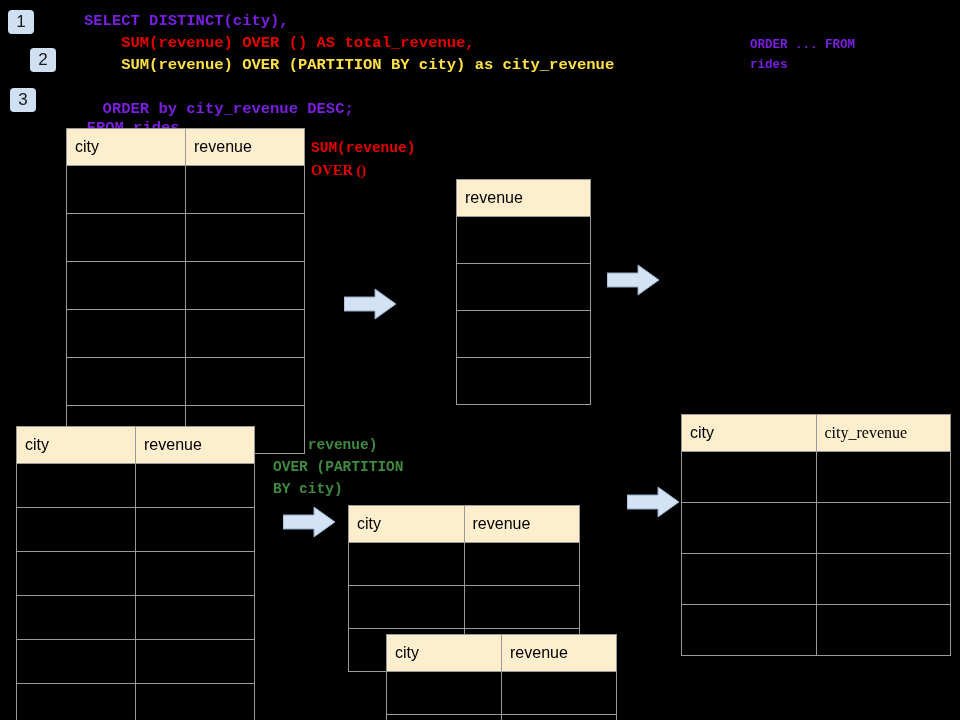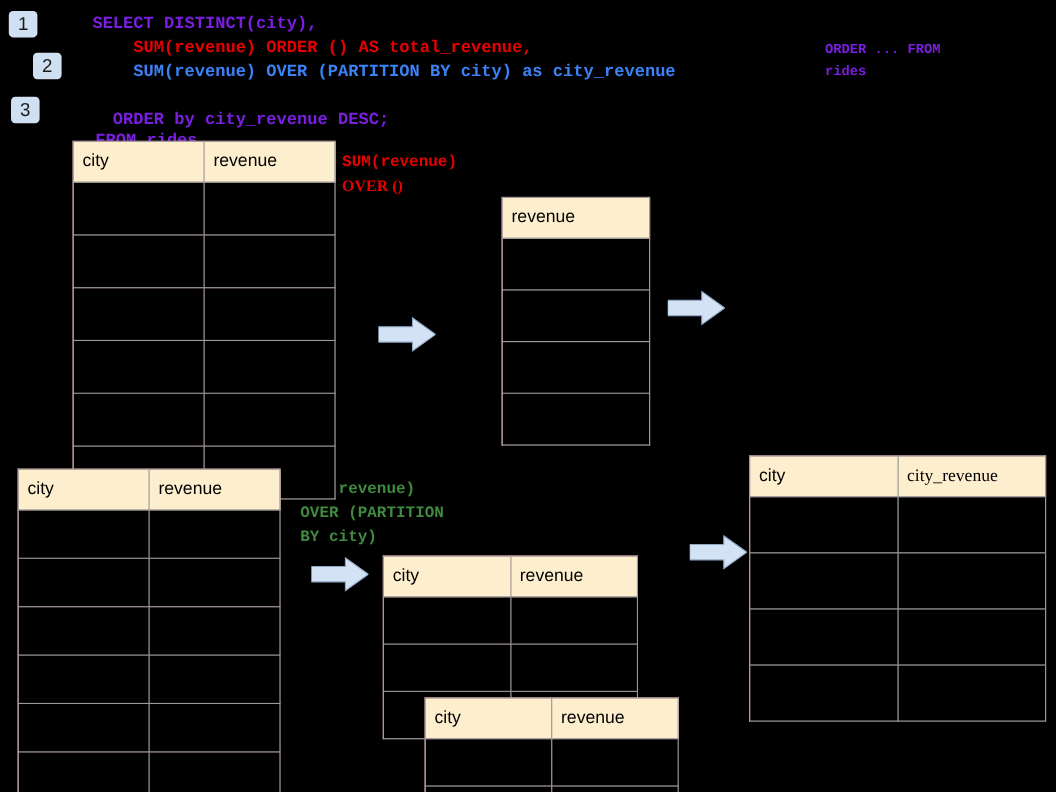--- a/index.html
+++ b/index.html
@@ -37,21 +37,21 @@
     position: absolute;
     font-family: "Liberation Mono", monospace;
     font-size: 15.5px;
     line-height: 22px;
     white-space: pre;
     font-weight: bold;
     letter-spacing: 0px;
   }
   .c-purple { color: #7a1fe0; }
   .c-red    { color: #e80000; }
-  .c-green  { color: #3b82f6; }
+  .c-green  { color: #fde047; }
 
   .side-note {
     position: absolute;
     font-family: "Liberation Mono", monospace;
     font-size: 12.5px;
     line-height: 19px;
     font-weight: bold;
     white-space: pre;
     color: #7a1fe0;
   }
@@ -66,21 +66,21 @@
     white-space: pre;
   }
   .annot.red   { color: #e80000; }
   .annot.green { color: #3f8a3f; }
 
   
   .tbl {
     position: absolute;
     border-collapse: collapse;
     table-layout: fixed;
-    background: #fca5a5;
+    background: #4d7c0f;
   }
   .tbl td {
     border: 1px solid #9a9a9a;
     background: #000000;
     padding: 0;
     height: 38px;
   }
   .tbl th {
     border: 1px solid #9a9a9a;
     background: #fdeecd;
@@ -103,21 +103,21 @@
 </head>
 <body>
 
 <div id="canvas">
 
   <div class="badge" style="left:8px;  top:10px;">1</div>
   <div class="badge" style="left:30px; top:48px;">2</div>
   <div class="badge" style="left:10px; top:88px;">3</div>
 
   <div class="code c-purple" style="left:84px; top:10px;">SELECT DISTINCT(city),</div>
-  <div class="code c-red" style="left:84px; top:32px;">    SUM(revenue) ORDER () AS total_revenue,</div>
+  <div class="code c-red" style="left:84px; top:32px;">    SUM(revenue) OVER () AS total_revenue,</div>
   <div class="code c-green" style="left:84px; top:54px;">    SUM(revenue) OVER (PARTITION BY city) as city_revenue</div>
   <div class="code c-purple" style="left:68px; top:76px;margin-top:41px;">  FROM rides</div>
   <div class="code c-purple" style="left:84px; top:98px;">  ORDER by city_revenue DESC;</div>
 
   <div class="side-note" style="left:750px; top:36px;">ORDER ... FROM</div>
   <div class="side-note" style="left:750px; top:56px;">rides</div>
 
   <div class="annot red" style="left:311px; top:137px;">SUM(revenue)</div>
   <div class="annot red" style="left:311px; top:159px;font-family:Liberation Serif, serif;">OVER ()</div>
 

